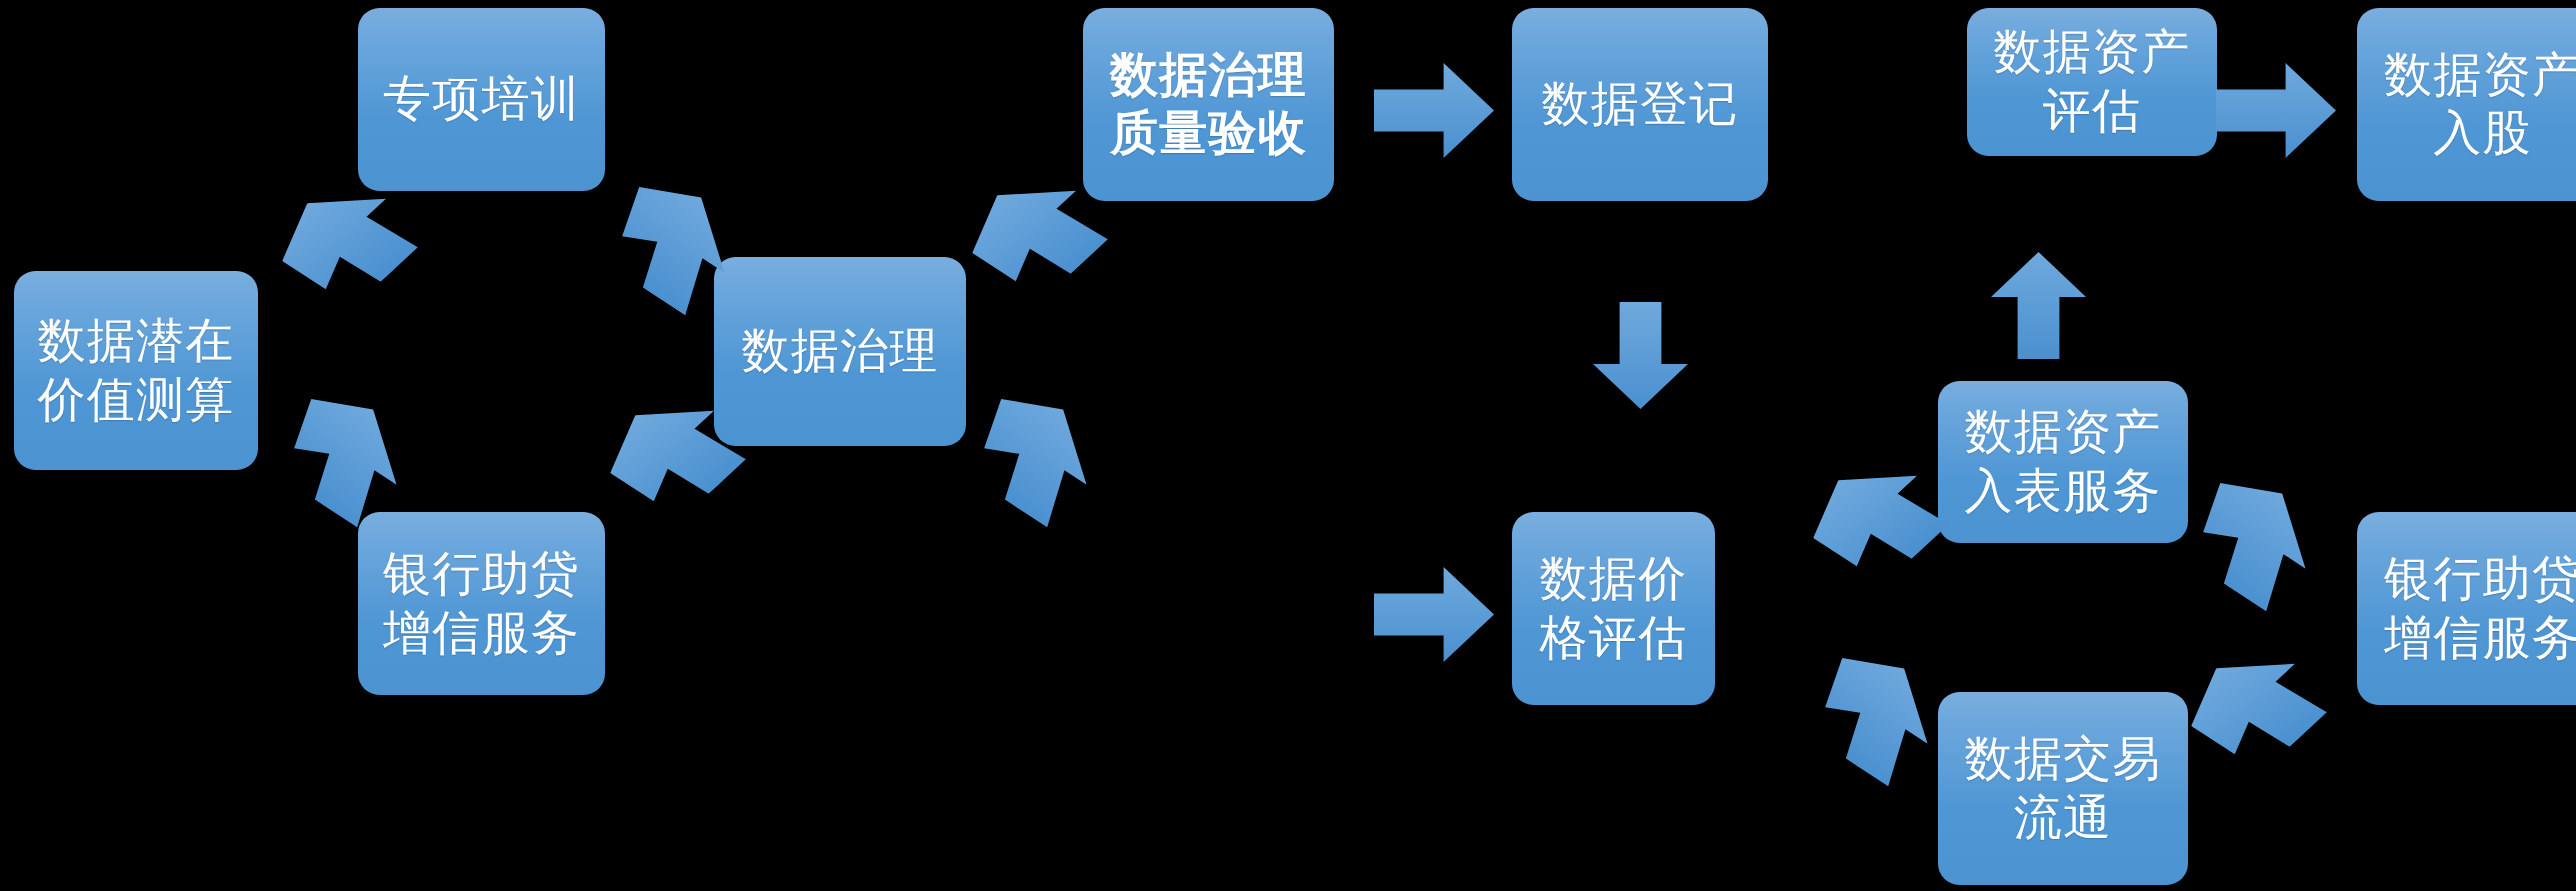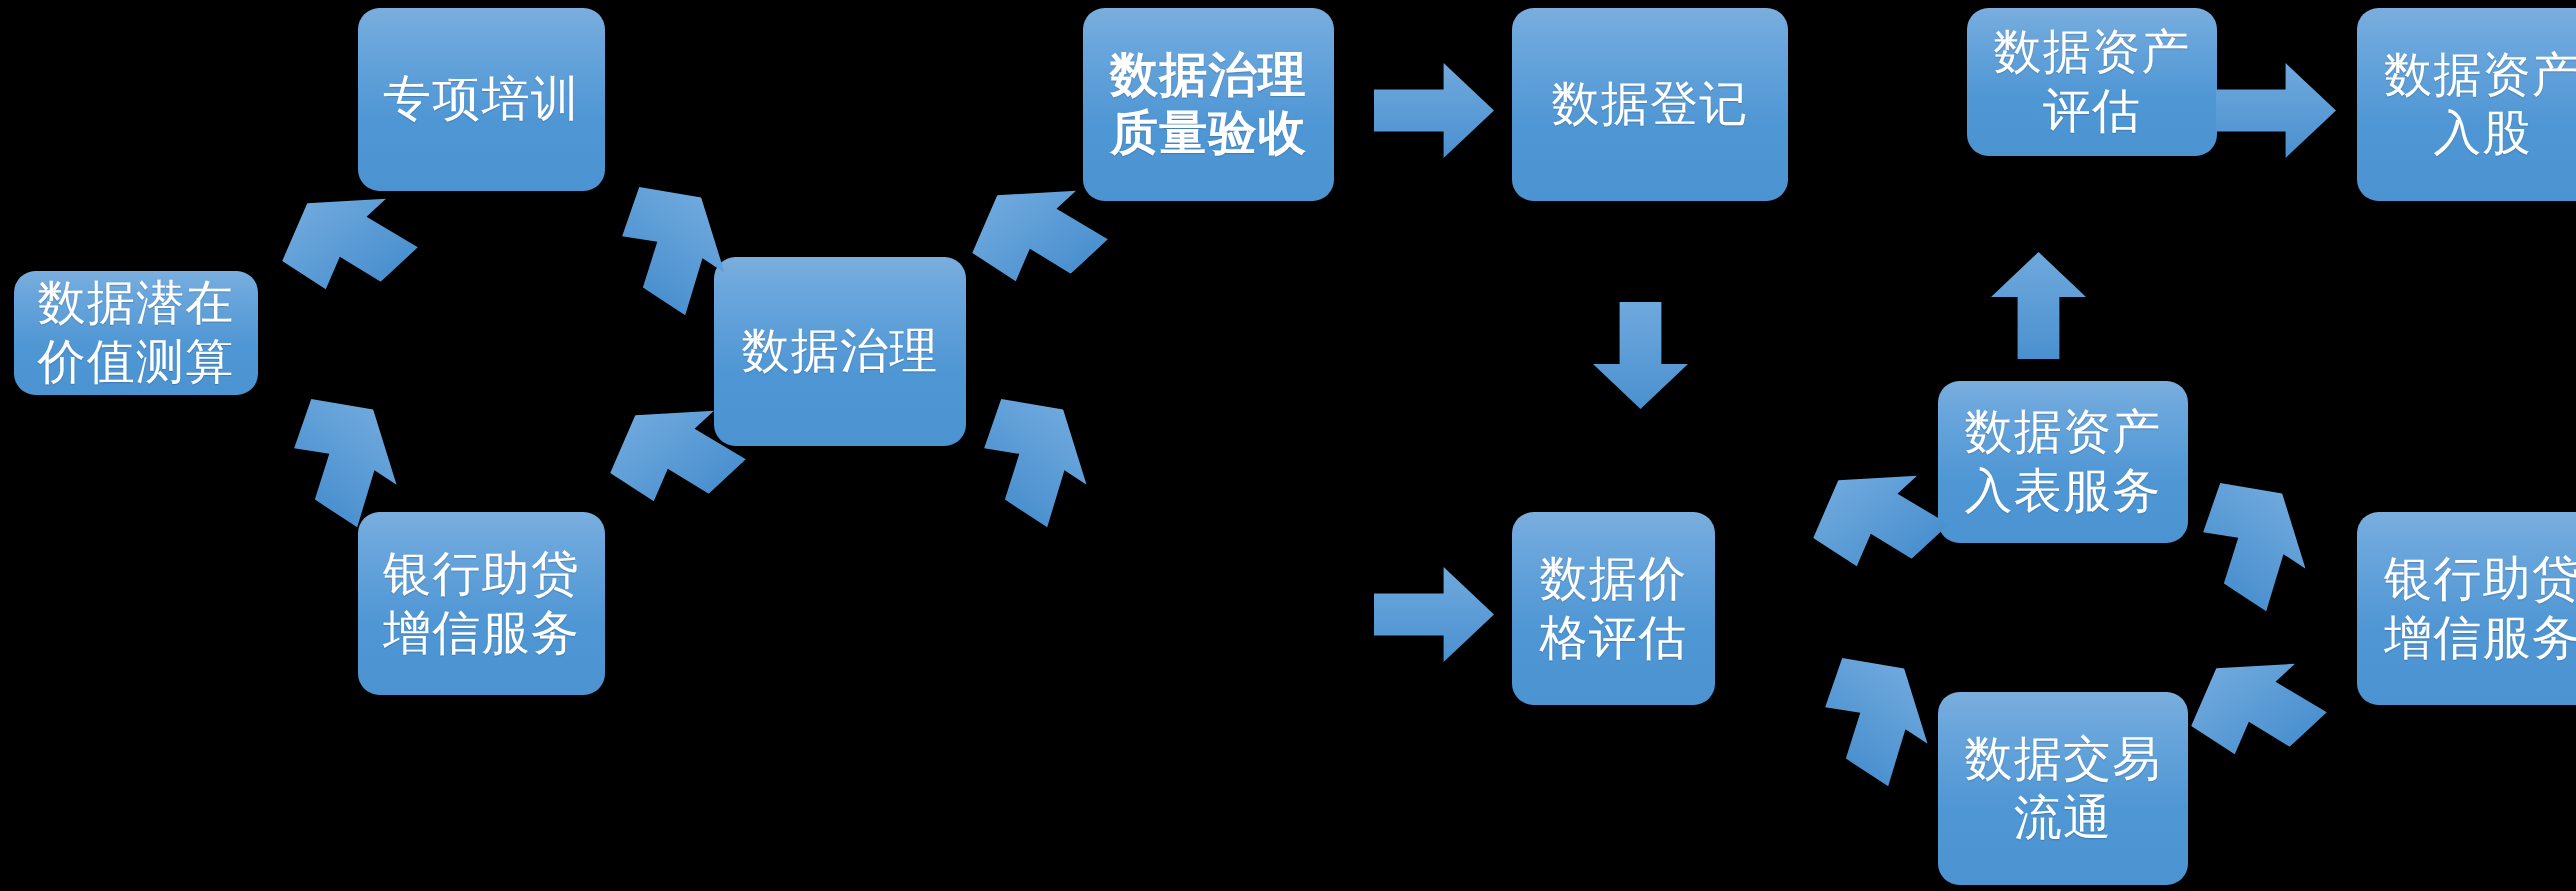--- a/index.html
+++ b/index.html
@@ -25,36 +25,36 @@
     text-shadow:0 0.6px 1.3px rgba(0,0,0,.18);
   }
   .node span{display:block;width:100%;}
   .arrow{position:absolute;}
   .arrow svg{display:block;width:100%;height:100%;}
 </style>
 </head>
 <body>
 
 <div id="stage">
-    <div class="node" style="left: 14px; top: 271px; width: 244px; height: 124px;">
+    <div class="node" style="left: 14px; top: 271px; width: 244px; height: 199px;">
       <span>数据潜在价值测算</span>
     </div>
     <div class="node" style="left: 358px; top: 7.6px; width: 247px; height: 183px;">
       <span>专项培训</span>
     </div>
     <div class="node" style="left: 358px; top: 512px; width: 247px; height: 183px;">
       <span>银行助贷增信服务</span>
     </div>
     <div class="node" style="left: 714px; top: 257px; width: 252px; height: 189px;">
       <span>数据治理</span>
     </div>
     <div class="node" style="left: 1083px; top: 7.6px; width: 251px; height: 193px; font-weight: bold;">
       <span>数据治理质量验收</span>
     </div>
-    <div class="node" style="left: 1512px; top: 7.6px; width: 276px; height: 193px;">
+    <div class="node" style="left: 1512px; top: 7.6px; width: 256px; height: 193px;">
       <span>数据登记</span>
     </div>
     <div class="node" style="left: 1929px; top: 7.6px; width: 250px; height: 148px; margin-left: 38px;">
       <span>数据资产评估</span>
     </div>
     <div class="node" style="left: 2357px; top: 7.6px; width: 251px; height: 193px;">
       <span>数据资产入股</span>
     </div>
     <div class="node" style="left: 1512px; top: 512px; width: 203px; height: 193px;">
       <span>数据价格评估</span>

